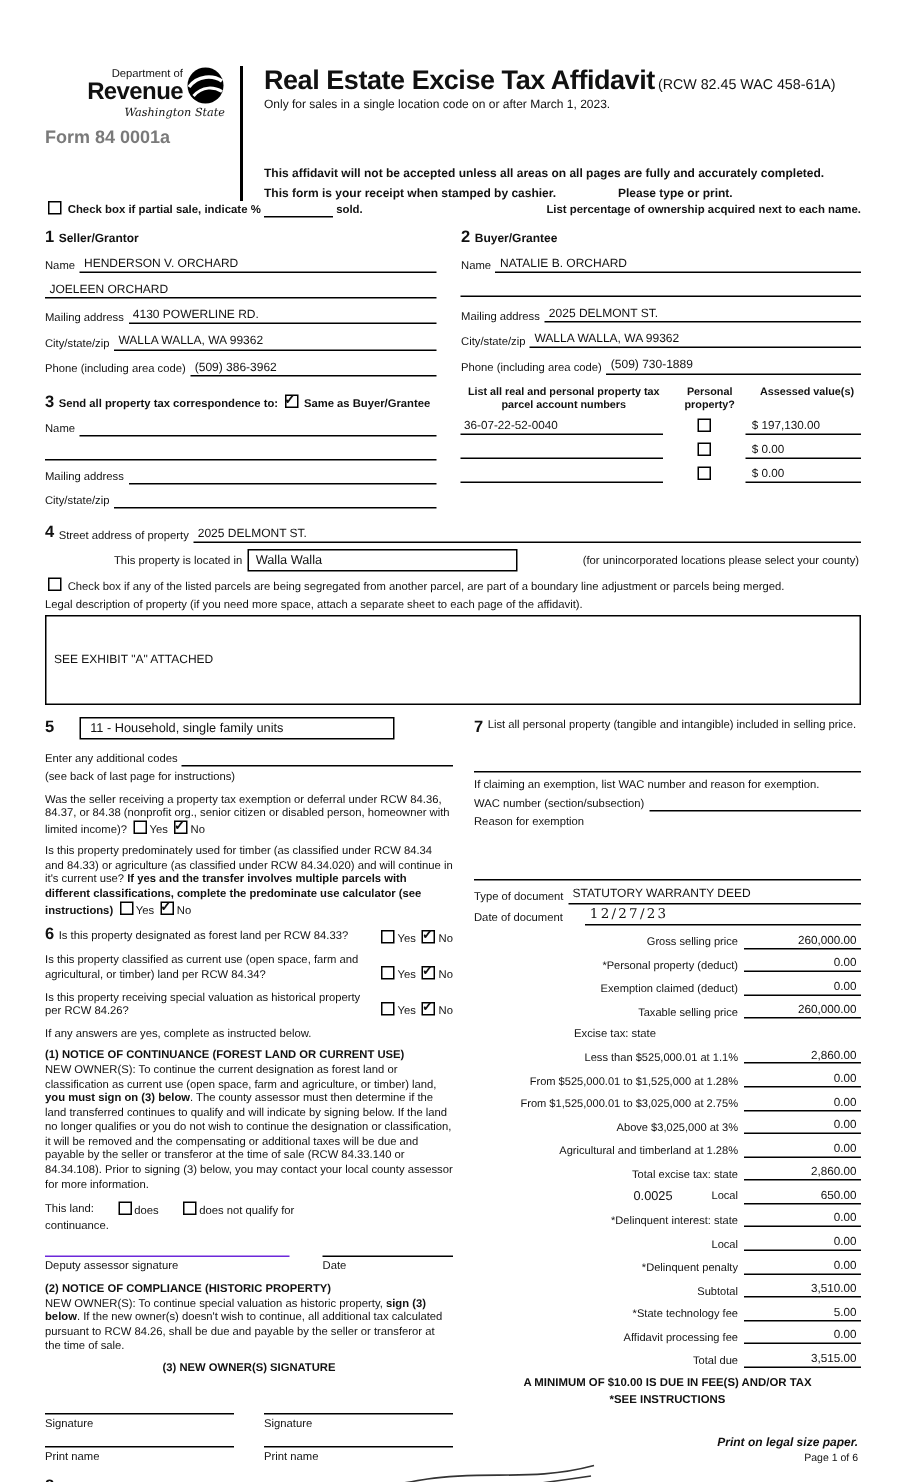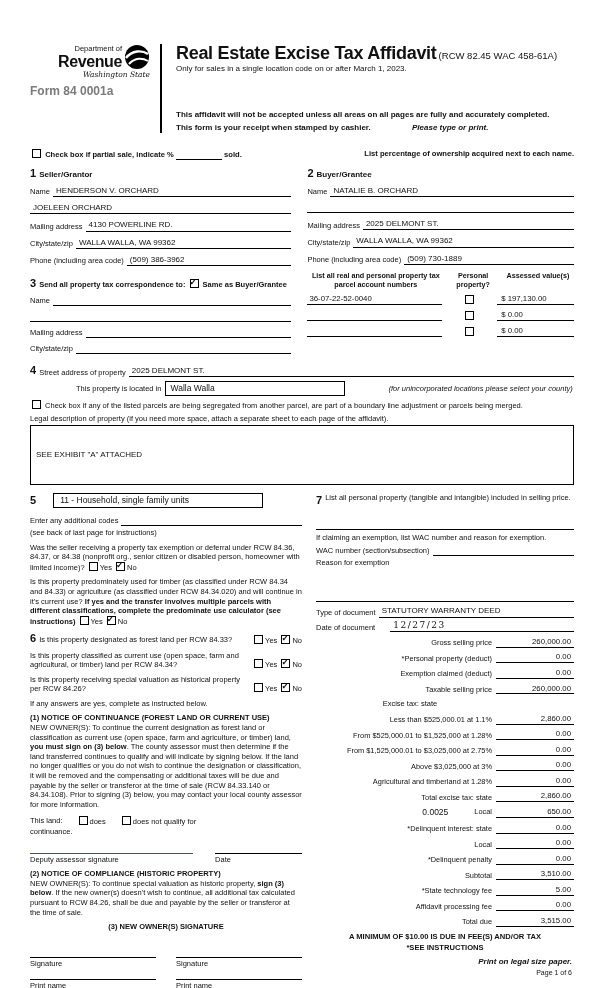--- a/index.html
+++ b/index.html
@@ -14,33 +14,33 @@
   .dept{font-size:7.5px;}
   .rev{font-size:16px;font-weight:bold;letter-spacing:-.4px;line-height:1;}
   .wast{font-size:7.5px;font-style:italic;font-family:"DejaVu Serif",serif;}
   .formno{font-size:12px;font-weight:bold;color:#7a7a7a;margin-top:4px;}
   .hdr-div{width:2px;background:#000;flex:0 0 2px;}
   .title-block{flex:1;padding-left:4px;}
   .title{font-size:18px;font-weight:bold;line-height:1;letter-spacing:-.3px;display:inline;}
   .title-suffix{font-size:9.5px;font-weight:normal;}
   .hline{font-size:8px;margin-top:2px;}
   .b{font-weight:bold;margin-top:36px;}
-  .i{font-style:italic;padding-left:39px;}
+  .i{padding-left:39px;}
 
   
   .cb{display:inline-block;width:7px;height:7px;border:1px solid #000;position:relative;vertical-align:-1px;margin:0 2px;}
   .cb.checked::after{content:"✓";position:absolute;left:-1px;top:-3px;font-size:9px;font-weight:bold;}
   .secno{font-size:11px;font-weight:bold;margin-right:3px;}
   .sechead{font-weight:bold;font-size:8px;}
   .frow{display:flex;align-items:flex-end;margin-top:6px;}
   .flabel{white-space:nowrap;margin-right:3px;}
   .fline{flex:1;border-bottom:1px solid #000;padding:0 3px;font-size:8px;min-height:9px;}
   .hand{font-family:"DejaVu Serif",serif;font-size:9px;letter-spacing:1.5px;}
 
-  .partial{display:flex;justify-content:space-between;margin-top:16px;font-weight:bold;font-size:7.6px;align-items:flex-start;}
+  .partial{display:flex;justify-content:space-between;margin-top:0;font-weight:bold;font-size:7.6px;align-items:flex-end;}
   .blankline{display:inline-block;width:46px;border-bottom:1px solid #000;height:8px;vertical-align:bottom;}
 
   .cols2{display:grid;grid-template-columns:1fr 1.02fr;column-gap:16px;margin-top:6px;}
 
   
   .parcel-head{display:flex;font-weight:bold;text-align:center;margin-top:6px;font-size:7.2px;}
   .ph1{flex:1.9;} .ph2{flex:.8;} .ph3{flex:1;}
   .parcel-row{display:flex;align-items:flex-end;margin-top:5px;}
   .pr1{flex:1.9;border-bottom:1px solid #000;padding:0 2px;font-size:7.8px;min-height:9px;}
   .pr2{flex:.8;text-align:center;}

